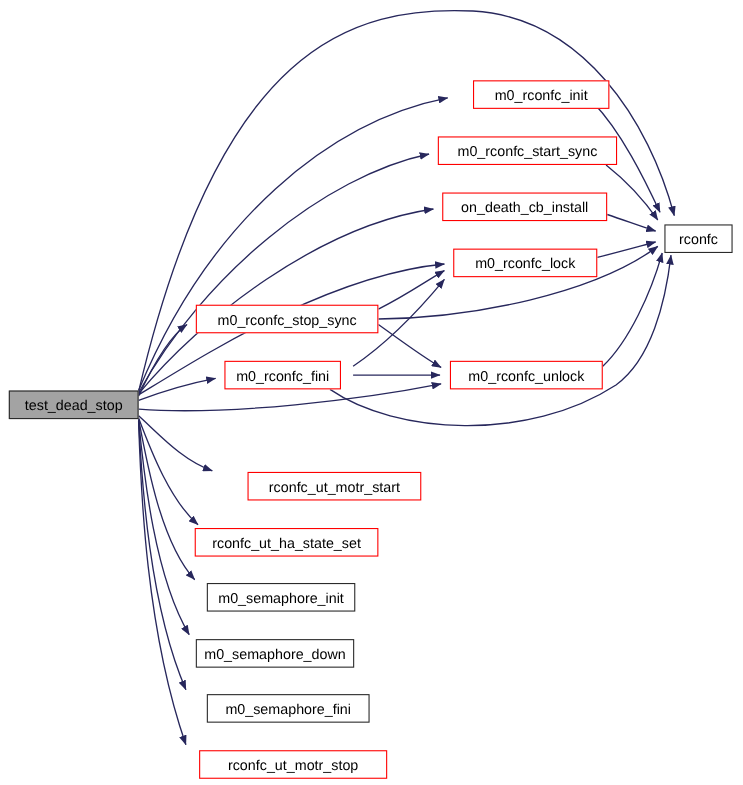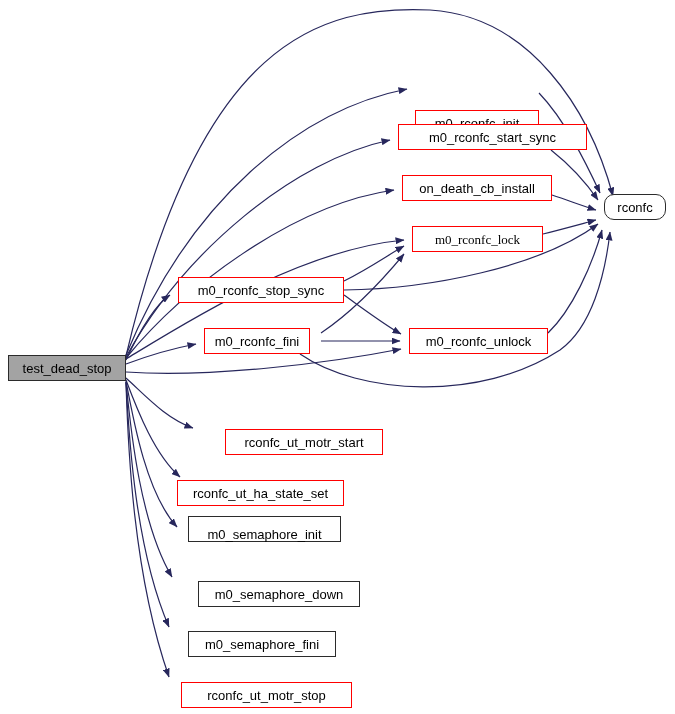--- a/index.html
+++ b/index.html
@@ -90,54 +90,54 @@
         <path d="M321,333 C355,310 385,277 404,254" fill="none" stroke="#27275c" stroke-width="1.2" marker-end="url(#arrowhead)"></path>
         <path d="M321,341 C350,341 375,341 400,341" fill="none" stroke="#27275c" stroke-width="1.2" marker-end="url(#arrowhead)"></path>
         <path d="M300,354 C360,395 480,402 560,350 C592,327 605,275 610,232" fill="none" stroke="#27275c" stroke-width="1.2" marker-end="url(#arrowhead)"></path>
       </g>
   </svg>
 
   <div id="nodes-group">
       <div class="graph-node root" style="left: 8px; top: 355px; width: 118px; height: 26px;">
         <span class="node-label">test_dead_stop</span>
       </div>
-      <div class="graph-node red" style="left: 415px; top: 73px; width: 124px; height: 26px; margin-top: 37px;">
+      <div class="graph-node red" style="left: 430px; top: 73px; width: 124px; height: 26px;">
         <span class="node-label">m0_rconfc_init</span>
       </div>
-      <div class="graph-node red" style="left: 398px; top: 124px; width: 189px; height: 26px;">
+      <div class="graph-node red" style="left: 398px; top: 124px; width: 163px; height: 26px;">
         <span class="node-label">m0_rconfc_start_sync</span>
       </div>
       <div class="graph-node red" style="left: 402px; top: 175px; width: 150px; height: 26px; justify-content: center;">
         <span class="node-label">on_death_cb_install</span>
       </div>
-      <div class="graph-node black" style="left: 604px; top: 194px; width: 62px; height: 26px; border-radius: 10px;">
+      <div class="graph-node black" style="left: 604px; top: 204px; width: 62px; height: 26px;">
         <span class="node-label">rconfc</span>
       </div>
-      <div class="graph-node red" style="left: 412px; top: 226px; width: 131px; height: 26px; font-family: Liberation Serif, serif;">
+      <div class="graph-node red" style="left: 412px; top: 226px; width: 131px; height: 26px;">
         <span class="node-label">m0_rconfc_lock</span>
       </div>
       <div class="graph-node red" style="left: 178px; top: 277px; width: 166px; height: 26px;">
         <span class="node-label">m0_rconfc_stop_sync</span>
       </div>
       <div class="graph-node red" style="left: 204px; top: 328px; width: 106px; height: 26px;">
         <span class="node-label">m0_rconfc_fini</span>
       </div>
       <div class="graph-node red" style="left: 409px; top: 328px; width: 139px; height: 26px;">
         <span class="node-label">m0_rconfc_unlock</span>
       </div>
       <div class="graph-node red" style="left: 181px; top: 429px; width: 158px; height: 26px; margin-left: 44px;">
         <span class="node-label">rconfc_ut_motr_start</span>
       </div>
       <div class="graph-node red" style="left: 177px; top: 480px; width: 167px; height: 26px;">
         <span class="node-label">rconfc_ut_ha_state_set</span>
       </div>
-      <div class="graph-node black" style="left: 188px; top: 516px; width: 153px; height: 26px; align-items: flex-end;">
+      <div class="graph-node black" style="left: 188px; top: 530px; width: 135px; height: 26px;">
         <span class="node-label">m0_semaphore_init</span>
       </div>
-      <div class="graph-node black" style="left: 198px; top: 581px; width: 162px; height: 26px;">
+      <div class="graph-node black" style="left: 178px; top: 581px; width: 144px; height: 26px;">
         <span class="node-label">m0_semaphore_down</span>
       </div>
       <div class="graph-node black" style="left: 188px; top: 631px; width: 148px; height: 26px;">
         <span class="node-label">m0_semaphore_fini</span>
       </div>
       <div class="graph-node red" style="left: 181px; top: 682px; width: 171px; height: 26px;">
         <span class="node-label">rconfc_ut_motr_stop</span>
       </div>
     </div>
 

